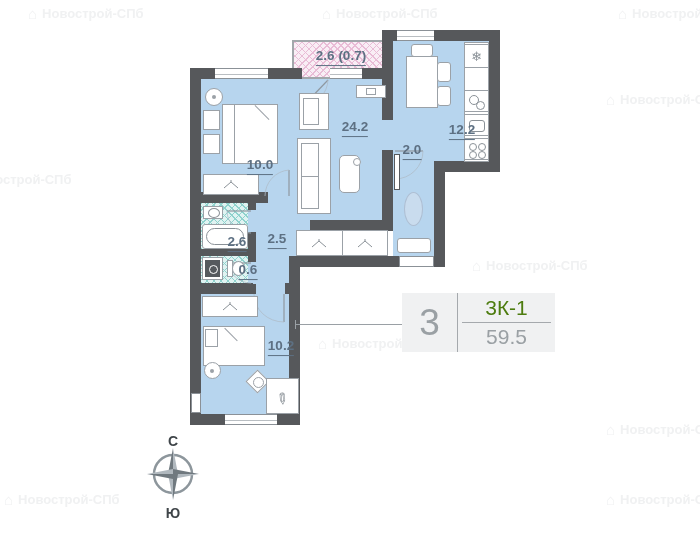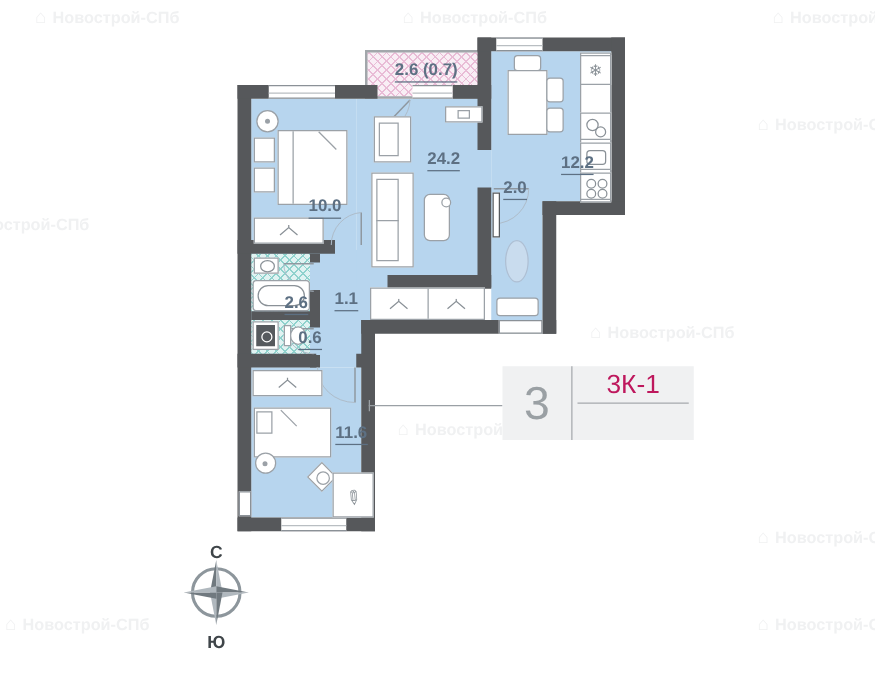--- a/index.html
+++ b/index.html
@@ -31,21 +31,21 @@
   .circle{border-radius:50%;}
   .cell-ic{position:absolute;color:#8a9197;font-size:13px;line-height:1;}
   svg.abs{overflow:visible;}
   
   .infobox{position:absolute;left:402px;top:293px;width:153px;height:59px;background:#f0f1f2;}
   .infobox .vdiv{position:absolute;left:55px;top:0;width:1px;height:59px;background:#a5a9ad;}
   .infobox .hdiv{position:absolute;left:60px;top:29px;width:89px;height:1px;background:#a5a9ad;}
   .infobox .num{position:absolute;left:0;top:0;width:55px;height:59px;display:flex;align-items:center;justify-content:center;
       font-size:37px;font-weight:300;color:#9aa0a4;}
   .infobox .ptype{position:absolute;left:56px;top:1px;width:97px;height:28px;display:flex;align-items:center;justify-content:center;
-      font-size:21px;color:#be185d;}
+      font-size:21px;color:#4d7c0f;}
   .infobox .parea{position:absolute;left:56px;top:30px;width:97px;height:28px;display:flex;align-items:center;justify-content:center;
       font-size:21px;color:#9aa0a4;}
   .leader{position:absolute;background:#9aa0a5;}
   
   .compass-label{position:absolute;transform:translateX(-50%);font-size:14px;font-weight:bold;color:#3f4549;}
 </style>
 </head>
 <body>
 
 <div class="stage">
@@ -242,32 +242,33 @@
   <div class="furn" style="left:266px;top:378px;width:33px;height:36px;">
     <span class="cell-ic" style="left:9px;top:12px;font-size:15px;transform:rotate(40deg);display:inline-block;">✎</span>
   </div>
 
   <div class="room-label" style="left:341px;top:57px;">2.6 (0.7)</div>
   <div class="room-label" style="left:355px;top:128px;">24.2</div>
   <div class="room-label" style="left:438px;top:131px;margin-left:24px;">12.2</div>
   <div class="room-label" style="left:260px;top:166px;text-align:right;">10.0</div>
   <div class="room-label" style="left:412px;top:151px;">2.0</div>
   <div class="room-label" style="left:237px;top:215px;margin-top:28px;">2.6</div>
-  <div class="room-label" style="left:277px;top:240px;">1.1</div>
+  <div class="room-label" style="left:277px;top:240px;">2.5</div>
   <div class="room-label" style="left:248px;top:271px;">0.6</div>
-  <div class="room-label" style="left:281px;top:347px;">11.6</div>
+  <div class="room-label" style="left:281px;top:347px;">10.2</div>
 
   <div class="leader" style="left:295px;top:320px;width:1px;height:9px;"></div>
   <div class="leader" style="left:295px;top:324px;width:107px;height:1px;"></div>
 
   <div class="infobox">
     <div class="vdiv"></div>
     <div class="hdiv"></div>
     <div class="num">3</div>
     <div class="ptype">3К-1</div>
+    <div class="parea">59.5</div>
   </div>
 
   <div class="compass-label" style="left:173px;top:433px;">С</div>
   <svg class="abs" style="left:143px;top:444px;" width="60" height="60">
     <circle cx="30" cy="30" r="19" fill="none" stroke="#8d969c" stroke-width="2.5"></circle>
     <polygon points="30,4 30,30 25,30" fill="#70797f"></polygon>
     <polygon points="30,4 35,30 30,30" fill="#b0b8be"></polygon>
     <polygon points="56,30 30,30 30,25" fill="#70797f"></polygon>
     <polygon points="56,30 30,35 30,30" fill="#b0b8be"></polygon>
     <polygon points="30,56 30,30 35,30" fill="#70797f"></polygon>

